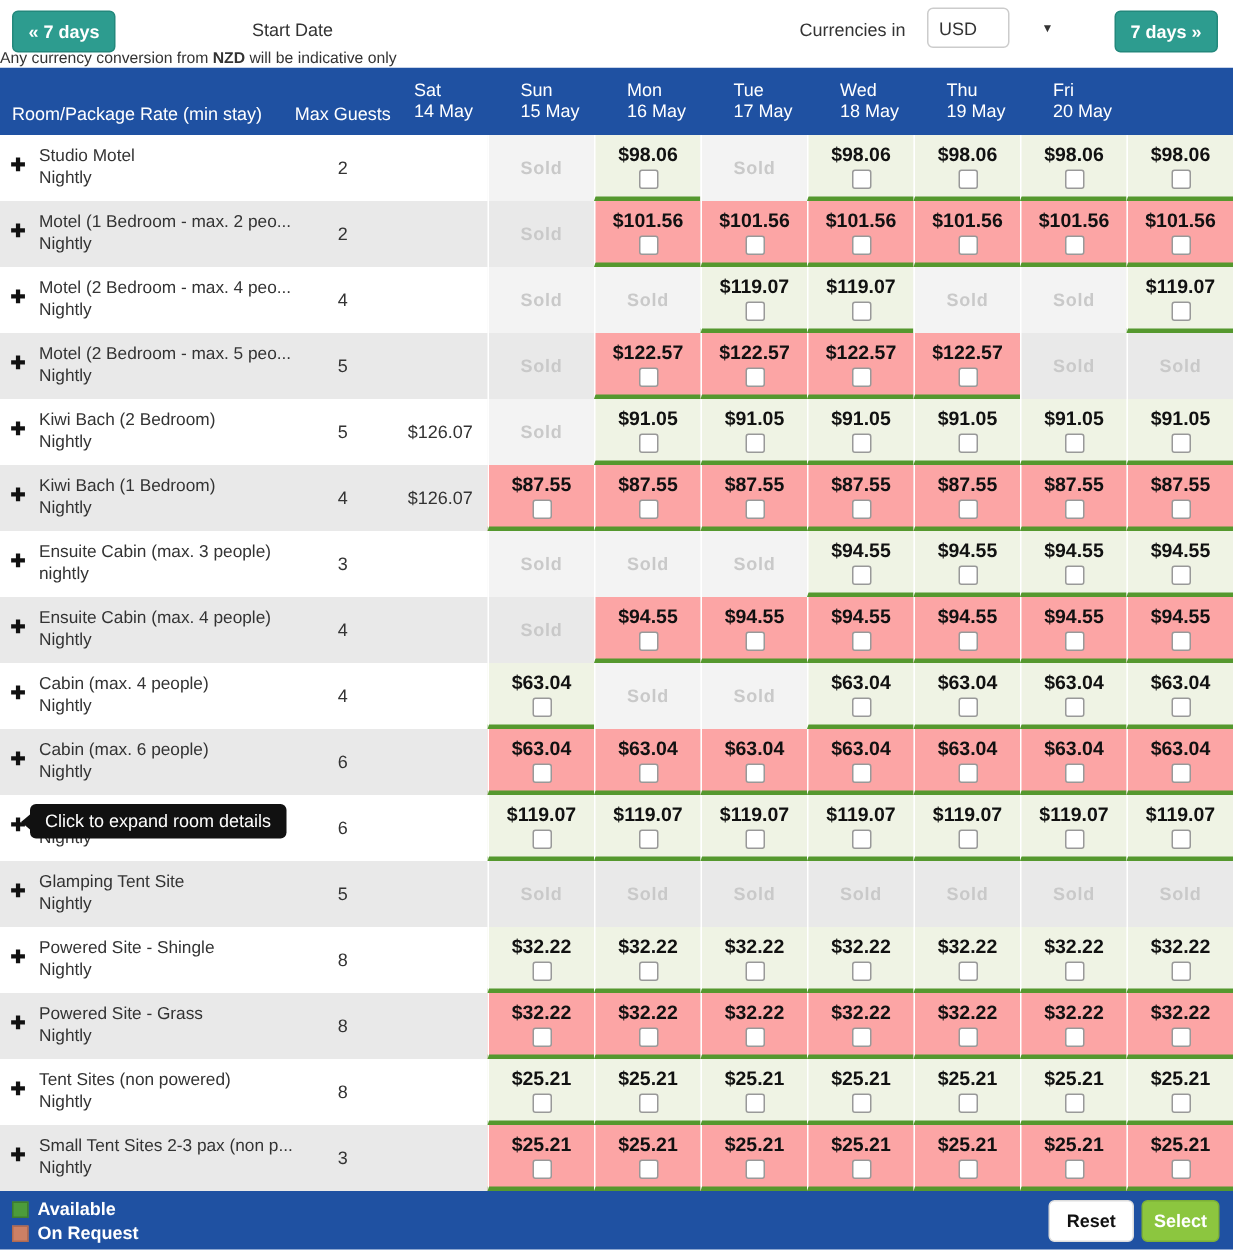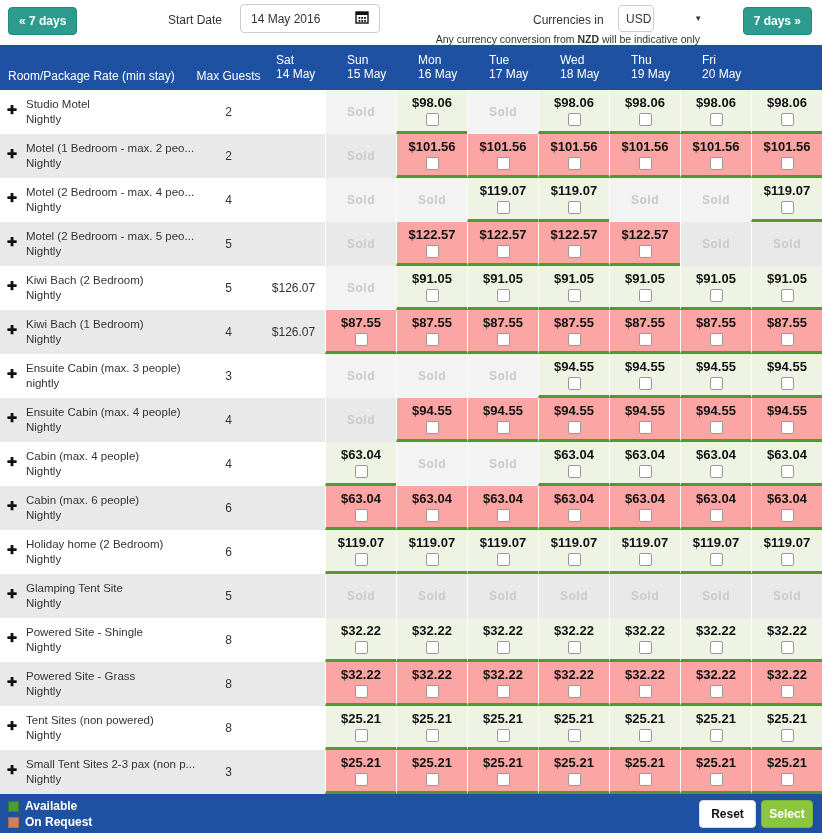--- a/index.html
+++ b/index.html
@@ -23,29 +23,29 @@
   .lbl { position: absolute; font-size: 12px; color: #333; top: 13px; }
   .lbl-start { left: 168px; }
   .lbl-curr { left: 533px; }
   .date-input {
     position: absolute; left: 240px; top: 4px; width: 140px; height: 29px;
     border: 1px solid #ccc; border-radius: 4px; background: #fff;
     display: flex; align-items: center; padding: 0 10px; cursor: pointer;
   }
   .date-input .val { font-size: 12px; color: #333; flex: 1; }
   .curr-select {
-    position: absolute; left: 618px; top: 5px; width: 36px; height: 27px;
+    position: absolute; left: 618px; top: 5px; width: 55px; height: 27px;
     border: 1px solid #ccc; border-radius: 4px; background: #fff;
     display: flex; align-items: center; justify-content: space-between;
     padding: 0 7px; font-size: 12px; color: #333; cursor: pointer; gap: 43px;
   }
   .curr-select .arr { font-size: 8px; color: #333; }
   .note {
     position: absolute; top: 33px; left: 0; right: 122px;
-    text-align: right; font-size: 10.5px; color: #333;
+    font-size: 10.5px; color: #333;
   }
   .note b { font-weight: bold; }
 
   
   .thead {
     height: 45px; background: #1F51A2; color: #fff;
     display: flex; align-items: stretch;
   }
   .th { font-size: 12px; }
   .th-room { width: 195px; display: flex; align-items: flex-end; padding: 0 0 7px 8px; }
@@ -121,35 +121,20 @@
   }
 </style>
 </head>
 <body>
 
 <div class="page">
 
   <div class="toolbar">
     <button class="btn-teal btn-prev">« 7 days</button>
     <span class="lbl lbl-start">Start Date</span>
-    <div class="date-input">
-      <span class="val">14 May 2016</span>
-      <span>
-        <svg width="14" height="14" viewBox="0 0 14 14">
-          <rect x="1" y="2" width="12" height="11" fill="none" stroke="#111" stroke-width="1.4"></rect>
-          <rect x="1" y="2" width="12" height="3" fill="#111"></rect>
-          <rect x="3.5" y="7" width="1.8" height="1.8" fill="#111"></rect>
-          <rect x="6.3" y="7" width="1.8" height="1.8" fill="#111"></rect>
-          <rect x="9.1" y="7" width="1.8" height="1.8" fill="#111"></rect>
-          <rect x="3.5" y="10" width="1.8" height="1.8" fill="#111"></rect>
-          <rect x="6.3" y="10" width="1.8" height="1.8" fill="#111"></rect>
-          <rect x="9.1" y="10" width="1.8" height="1.8" fill="#111"></rect>
-        </svg>
-      </span>
-    </div>
     <span class="lbl lbl-curr">Currencies in</span>
     <div class="curr-select">
       <span>USD</span>
       <span class="arr">▼</span>
     </div>
     <button class="btn-teal btn-next">7 days »</button>
     <div class="note"><span>Any currency conversion from </span><b>NZD</b><span> will be indicative only</span></div>
   </div>
 
   <div class="thead">
@@ -180,20 +165,24 @@
         <div class="dow">Thu</div>
         <div class="dt">19 May</div>
       </div>
       <div class="th th-day">
         <div class="dow">Fri</div>
         <div class="dt">20 May</div>
       </div>
     </div>
 
   <div class="tbody" id="tbody">
+    <div class="tooltip">
+      <span class="arrow"></span>
+      <span>Click to expand room details</span>
+    </div>
   <div class="row">
         <div class="c-name">
           <span class="plus">✚</span>
           <div class="rname">Studio Motel</div>
           <div class="rstay">Nightly</div>
         </div>
         <div class="c-guests">2</div>
         <div class="c-rate"></div>
         <div class="cell sold">Sold</div>
         <div class="cell avail">

